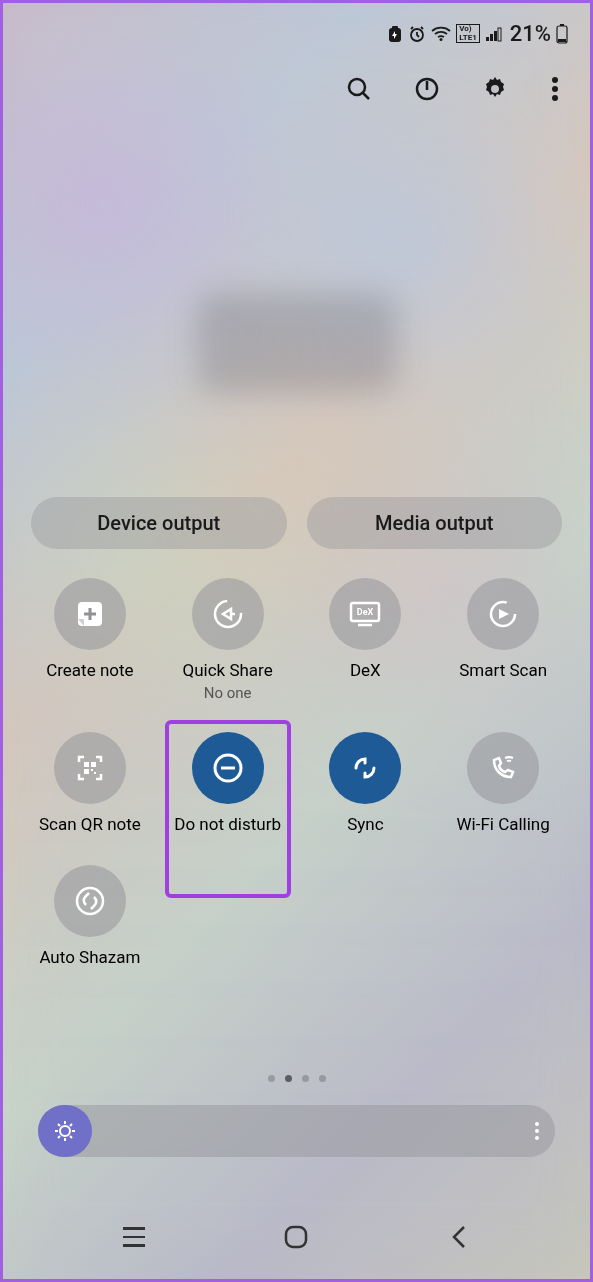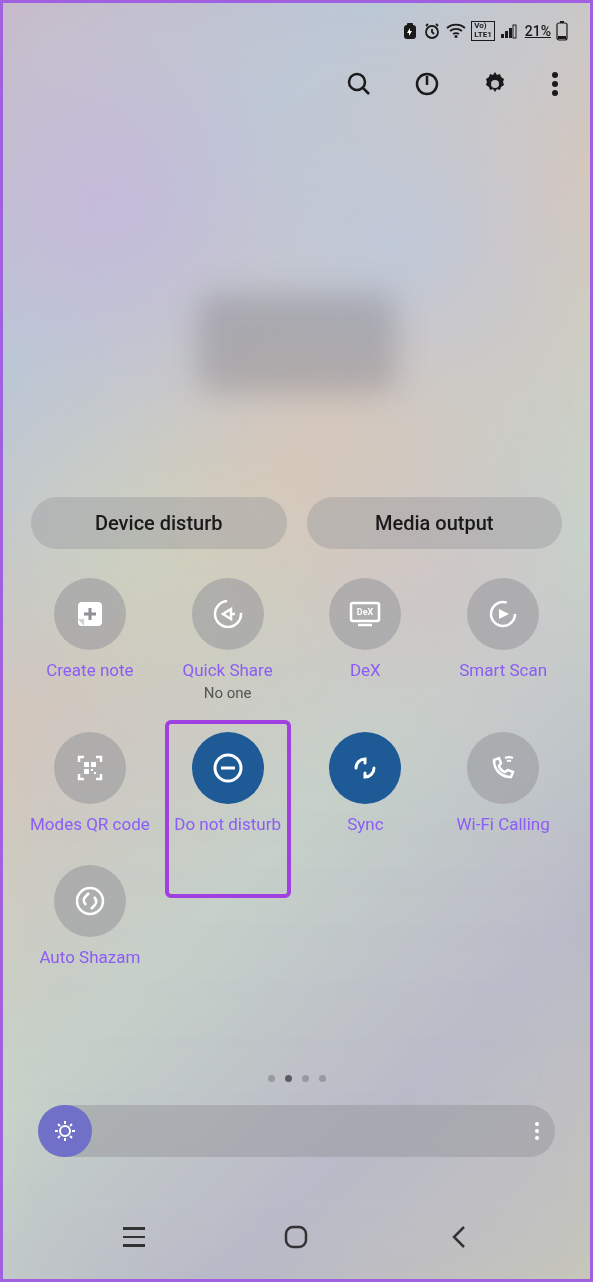--- a/index.html
+++ b/index.html
@@ -41,21 +41,21 @@
     justify-content: flex-end;
     align-items: center;
     padding: 18px 22px 0 0;
     gap: 6px;
     font-size: 18px;
     color: #1a1a1a;
     font-weight: 500;
     margin-left: 27px;
   }
   .status-icons { display: flex; align-items: center; gap: 5px; }
-  .battery-text { margin-left: 2px; font-size: 14px; text-decoration: underline; }
+  .battery-text { margin-left: 2px; font-size: 22px; }
   .top-controls {
     position: relative;
     display: flex;
     justify-content: flex-end;
     align-items: center;
     gap: 38px;
     padding: 28px 28px 0 0;
   }
   .top-icon { width: 30px; height: 30px; display: flex; align-items: center; justify-content: center; }
   .top-icon svg { fill: #1a1a1a; }
@@ -103,21 +103,21 @@
     border-radius: 50%;
     background: rgba(150,150,155,0.55);
     display: flex;
     align-items: center;
     justify-content: center;
   }
   .tile-circle.active { background: #1d5a96; }
   .tile-circle svg { fill: #fff; }
   .tile-label {
     font-size: 17px;
-    color: #8b5cf6;
+    color: #000000;
     text-align: center;
     line-height: 1.25;
     max-width: 130px;
   }
   .tile-sublabel {
     font-size: 15px;
     color: #555;
     text-align: center;
     line-height: 1.1;
     margin-top: -6px;
@@ -247,21 +247,21 @@
   <div class="top-icon" style="width:14px">
     <svg width="8" height="28" viewBox="0 0 8 28">
         <circle cx="4" cy="5" r="3" fill="#1a1a1a"></circle>
         <circle cx="4" cy="14" r="3" fill="#1a1a1a"></circle>
         <circle cx="4" cy="23" r="3" fill="#1a1a1a"></circle>
       </svg>
   </div>
 </div>
 
 <div class="panel-buttons">
-  <div class="pill-btn">Device disturb</div>
+  <div class="pill-btn">Device output</div>
   <div class="pill-btn">Media output</div>
 </div>
 
 <div class="tiles">
 
   <div class="tile">
     <div class="tile-circle">
         <svg width="34" height="34" viewBox="0 0 34 34">
           <rect x="5" y="5" width="24" height="24" rx="4" fill="#fff"></rect>
           <path d="M5 22l6 7v-7z" fill="#d0d0d5"></path>
@@ -309,21 +309,21 @@
     <div class="tile-circle">
         <svg width="34" height="34" viewBox="0 0 34 34">
           <path d="M6 11V6h5M28 11V6h-5M6 23v5h5M28 23v5h-5" stroke="#fff" stroke-width="2.5" fill="none"></path>
           <rect x="11" y="11" width="5" height="5" fill="#fff"></rect>
           <rect x="18" y="11" width="5" height="5" fill="#fff"></rect>
           <rect x="11" y="18" width="5" height="5" fill="#fff"></rect>
           <rect x="18" y="18" width="2" height="2" fill="#fff"></rect>
           <rect x="21" y="21" width="2" height="2" fill="#fff"></rect>
         </svg>
       </div>
-    <div class="tile-label">Modes QR code</div>
+    <div class="tile-label">Scan QR note</div>
   </div>
 
   <div class="tile">
     <div class="highlight"></div>
     <div class="tile-circle active">
         <svg width="36" height="36" viewBox="0 0 36 36">
           <circle cx="18" cy="18" r="13" fill="none" stroke="#fff" stroke-width="3"></circle>
           <path d="M11 18h14" stroke="#fff" stroke-width="3"></path>
         </svg>
       </div>

